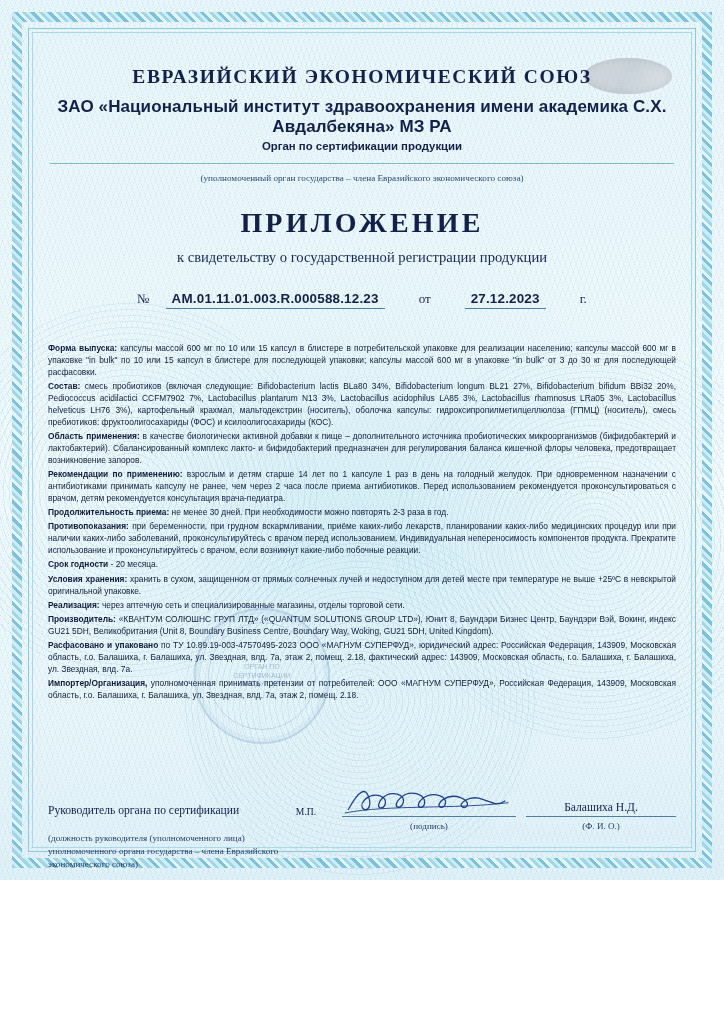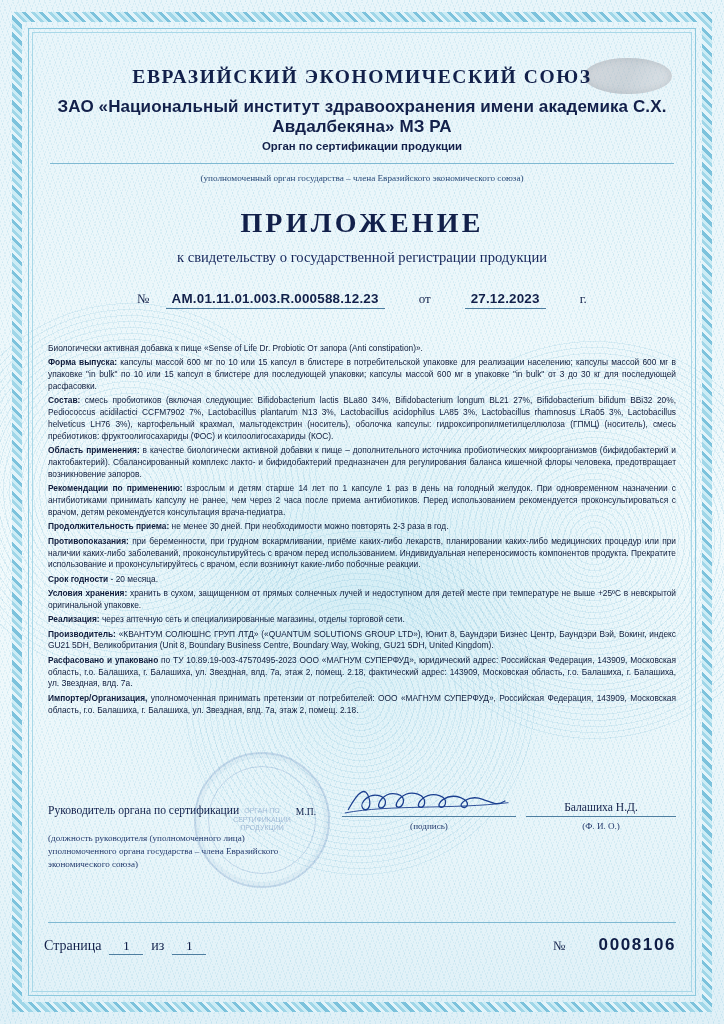--- a/index.html
+++ b/index.html
@@ -11,21 +11,21 @@
     width: 724px;
     height: 1024px;
     font-family: "Liberation Serif", serif;
     color: #1a1a3a;
     overflow: hidden;
   }
 
   #page {
     position: relative;
     width: 724px;
-    height: 1024px;
+    height: 880px;
     background:
       radial-gradient(ellipse 520px 380px at 50% 58%, rgba(190,228,240,0.55) 0%, rgba(214,238,246,0.28) 45%, rgba(255,255,255,0) 72%),
       linear-gradient(178deg, #e8f5fa 0%, #eaf6fa 22%, #f2fafc 55%, #e6f4f9 85%, #dff0f7 100%);
     overflow: hidden;
   }
 
   
   #page::before {
     content: "";
     position: absolute;
@@ -340,21 +340,20 @@
       <span class="val underline">AM.01.11.01.003.R.000588.12.23</span>
       <span class="gap-md"></span>
       <span class="lbl">от</span>
       <span class="gap-md"></span>
       <span class="val underline">27.12.2023</span>
       <span class="gap-md"></span>
       <span class="lbl">г.</span>
     </div>
 
     <div class="body-block" id="fields">
-        <p><span>Биологически активная добавка к пище «Sense of Life Dr. Probiotic От запора (Anti constipation)».</span></p>
         <p><b>Форма выпуска:</b><span> капсулы массой 600 мг по 10 или 15 капсул в блистере в потребительской упаковке для реализации населению; капсулы массой 600 мг в упаковке "in bulk" по 10 или 15 капсул в блистере для последующей упаковки; капсулы массой 600 мг в упаковке "in bulk" от 3 до 30 кг для последующей расфасовки.</span></p>
         <p><b>Состав:</b><span> смесь пробиотиков (включая следующие: Bifidobacterium lactis BLa80 34%,  Bifidobacterium longum BL21 27%, Bifidobacterium bifidum BBi32 20%, Pediococcus acidilactici CCFM7902 7%, Lactobacillus plantarum N13 3%, Lactobacillus acidophilus LA85 3%, Lactobacillus rhamnosus LRa05  3%,  Lactobacillus helveticus  LH76  3%),  картофельный  крахмал,  мальтодекстрин  (носитель),  оболочка  капсулы: гидроксипропилметилцеллюлоза (ГПМЦ) (носитель), смесь пребиотиков: фруктоолигосахариды (ФОС) и ксилоолигосахариды (КОС).</span></p>
         <p><b>Область применения:</b><span> в качестве биологически активной добавки к пище – дополнительного источника пробиотических микроорганизмов (бифидобактерий и лактобактерий). Сбалансированный комплекс лакто- и бифидобактерий предназначен для регулирования баланса кишечной флоры человека, предотвращает возникновение запоров.</span></p>
         <p><b>Рекомендации по применению:</b><span> взрослым и детям старше 14 лет по 1 капсуле 1 раз в день на голодный желудок. При одновременном назначении с антибиотиками принимать капсулу не ранее, чем через 2 часа после приема антибиотиков. Перед использованием рекомендуется проконсультироваться с врачом, детям рекомендуется консультация врача-педиатра.</span></p>
         <p><b>Продолжительность приема:</b><span> не менее 30 дней. При необходимости можно повторять 2-3 раза в год.</span></p>
         <p><b>Противопоказания:</b><span> при беременности, при грудном вскармливании, приёме каких-либо лекарств, планировании каких-либо медицинских процедур или при наличии каких-либо заболеваний, проконсультируйтесь с врачом перед использованием. Индивидуальная непереносимость компонентов продукта. Прекратите использование и проконсультируйтесь с врачом, если возникнут какие-либо побочные реакции.</span></p>
         <p><b>Срок годности</b><span> - 20 месяца.</span></p>
         <p><b>Условия хранения:</b><span> хранить в сухом, защищенном от прямых солнечных лучей и недоступном для детей месте при температуре не выше +25ºС в невскрытой оригинальной упаковке.</span></p>
         <p><b>Реализация:</b><span> через аптечную сеть и специализированные магазины, отделы торговой сети.</span></p>
         <p><b>Производитель:</b><span> «КВАНТУМ СОЛЮШНС ГРУП ЛТД» («QUANTUM SOLUTIONS GROUP LTD»), Юнит 8, Баундэри Бизнес Центр, Баундэри Вэй, Вокинг, индекс GU21 5DH, Великобритания (Unit 8, Boundary Business Centre, Boundary Way, Woking, GU21 5DH, United Kingdom).</span></p>

